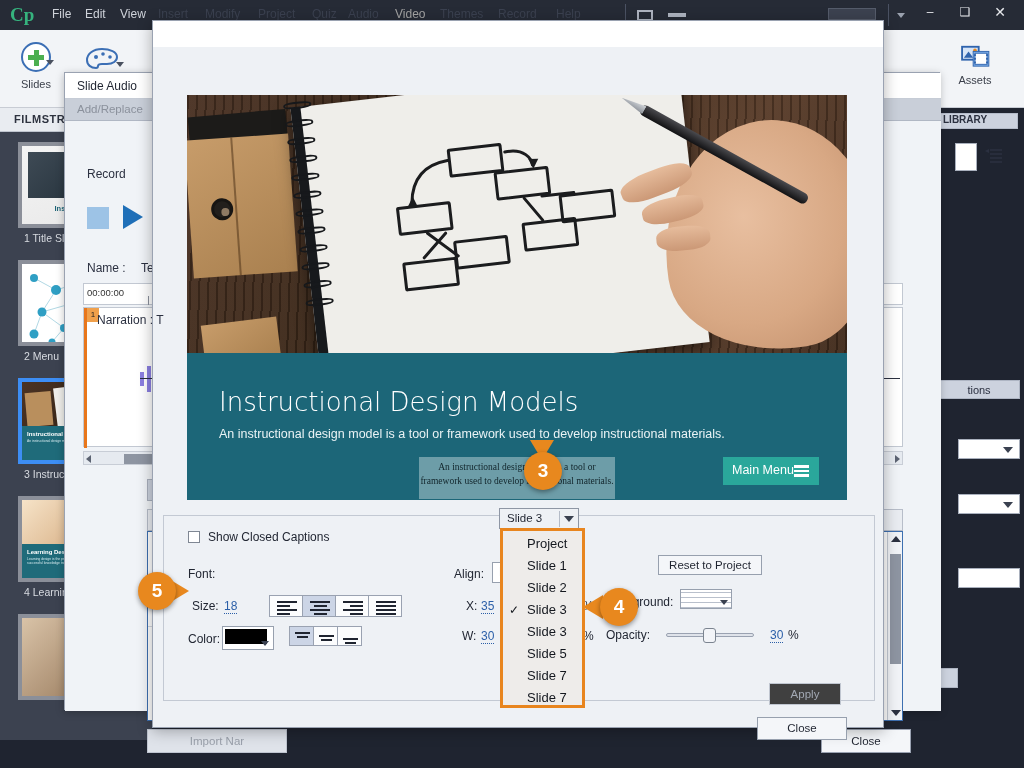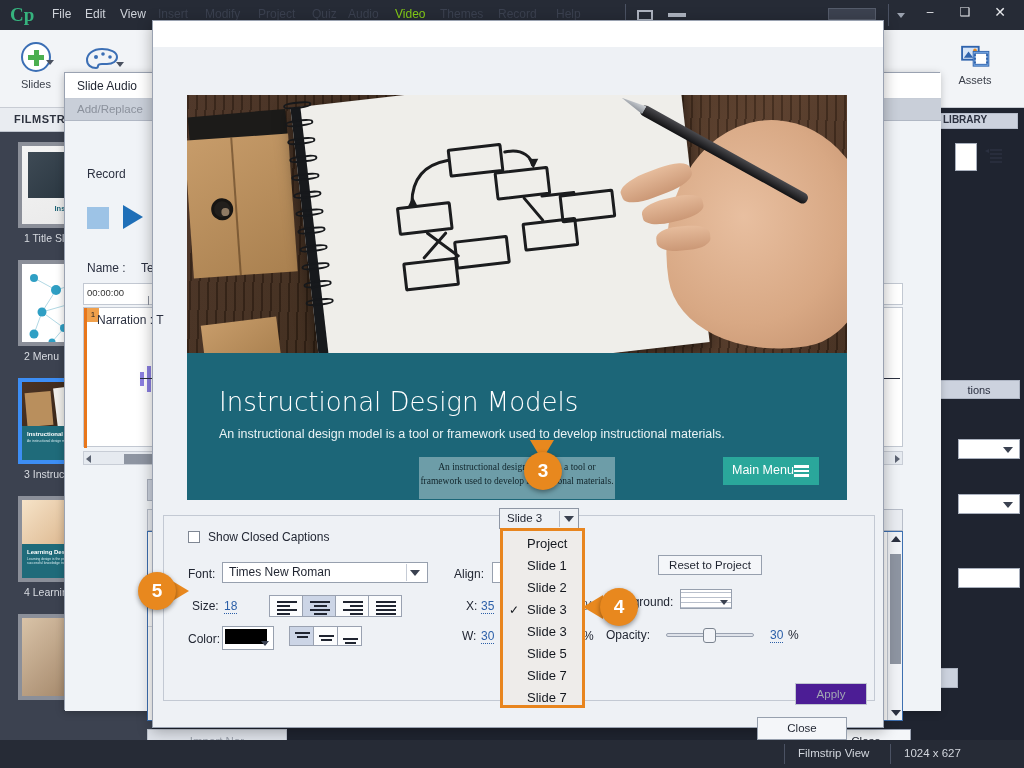--- a/index.html
+++ b/index.html
@@ -367,22 +367,22 @@
   .slider-track {
     position: absolute; height: 4px; background: #dfe3ea;
     border: 1px solid #9aa2b1; border-radius: 2px;
   }
   .slider-thumb {
     position: absolute; width: 13px; height: 15px; background: #f2f4f8;
     border: 1px solid #7b8490; border-radius: 3px;
   }
   .apply-btn {
     position: absolute; left: 778px; top: 658px; width: 72px; height: 22px;
-    background: #4c1d95; border: 1px solid #c0c6d0; color: #a2a8b3;
-    font-size: 11.5px; text-align: center; line-height: 20px; margin-left: 26px;
+    background: #404040; border: 1px solid #c0c6d0; color: #a2a8b3;
+    font-size: 11.5px; text-align: center; line-height: 20px;
   }
 
   
   .ddbtn {
     position: absolute; left: 499px; top: 508px; width: 80px; height: 21px;
     background: #eef1f5; border: 1px solid #8e96a4; font-size: 11.5px;
     color: #1f2430; padding: 3px 0 0 7px;
   }
   .ddbtn .sep { position: absolute; right: 18px; top: 2px; width: 1px; height: 16px; background: #b4bbc7; }
   .ddlist {
@@ -412,21 +412,21 @@
   <div class="menubar">
     <div class="cp-logo">Cp</div>
     <div class="menu-item" style="left:52px">File</div>
     <div class="menu-item" style="left:85px">Edit</div>
     <div class="menu-item" style="left:120px">View</div>
     <div class="menu-item" style="left:158px; color:#3b4150">Insert</div>
     <div class="menu-item" style="left:205px; color:#3b4150">Modify</div>
     <div class="menu-item" style="left:258px; color:#3b4150">Project</div>
     <div class="menu-item" style="left:312px; color:#3b4150">Quiz</div>
     <div class="menu-item" style="left:348px; color:#3b4150">Audio</div>
-    <div class="menu-item" style="left:395px; color:#84cc16">Video</div>
+    <div class="menu-item" style="left:395px; color:#a3a3a3">Video</div>
     <div class="menu-item" style="left:440px; color:#3b4150">Themes</div>
     <div class="menu-item" style="left:498px; color:#3b4150">Record</div>
     <div class="menu-item" style="left:556px; color:#3b4150">Help</div>
 
     <div class="sb-div" style="left:625px; top:4px; height:22px;"></div>
     <div style="position:absolute;left:637px;top:10px;width:16px;height:11px;border:2px solid #aeb4c0"></div>
     <div style="position:absolute;left:668px;top:13px;width:18px;height:4px;background:#aeb4c0"></div>
     <div style="position:absolute;left:828px;top:8px;width:48px;height:12px;background:#3c4250;border:1px solid #555c6b"></div>
     <div class="sb-div" style="left:888px; top:4px; height:22px;"></div>
     <div class="menu-item" style="left:845px; top:7px; color:#9aa1ae"></div>
@@ -822,25 +822,20 @@
             </span>
           </div>
         </div>
       </div>
 
       <div class="settings">
         <div class="chk" style="left:24px; top:15px"></div>
         <div class="lbl" style="left:44px; top:14px">Show Closed Captions</div>
 
         <div class="lbl" style="left:24px; top:51px">Font:</div>
-        <div class="txtbox" style="left:58px; top:46px; width:206px; height:21px">
-          <span>Times New Roman</span>
-          <span class="combo-arrow" style="right:7px; top:7px"></span>
-          <span style="position:absolute;right:20px;top:1px;width:1px;height:17px;background:#c6ccd6"></span>
-        </div>
 
         <div class="lbl" style="left:28px; top:83px">Size:</div>
         <div class="linkval" style="left:60px; top:83px">18</div>
 
         <div class="align-grp" style="left:106px; top:79px">
           <div class="align-btn">
             <i class="al" style="left:7px; top:5px; width:20px"></i>
               <i class="al" style="left:7px; top:9px; width:13px"></i>
             <i class="al" style="left:7px; top:13px; width:20px"></i>
               <i class="al" style="left:7px; top:17px; width:13px"></i>
@@ -941,20 +936,14 @@
 
   <div class="co-tail" style="left:530px; top:440px; border-left:12px solid transparent; border-right:12px solid transparent; border-top:20px solid #e8881e; z-index:60"></div>
   <div class="callout" style="left:524px; top:452px; z-index:61">3</div>
 
   <div class="co-tail" style="left:583px; top:595px; border-top:12px solid transparent; border-bottom:12px solid transparent; border-right:20px solid #e8881e; z-index:60"></div>
   <div class="callout" style="left:600px; top:588px; z-index:61">4</div>
 
   <div class="co-tail" style="left:169px; top:579px; border-top:12px solid transparent; border-bottom:12px solid transparent; border-left:20px solid #e8881e; z-index:60"></div>
   <div class="callout" style="left:138px; top:572px; z-index:61">5</div>
 
-  <div class="statusbar">
-    <div class="sb-div" style="left:784px"></div>
-    <div class="sb-cell" style="left:798px">Filmstrip View</div>
-    <div class="sb-div" style="left:890px"></div>
-    <div class="sb-cell" style="left:904px">1024 x 627</div>
-  </div>
 
 </div>
 
 </body></html>

